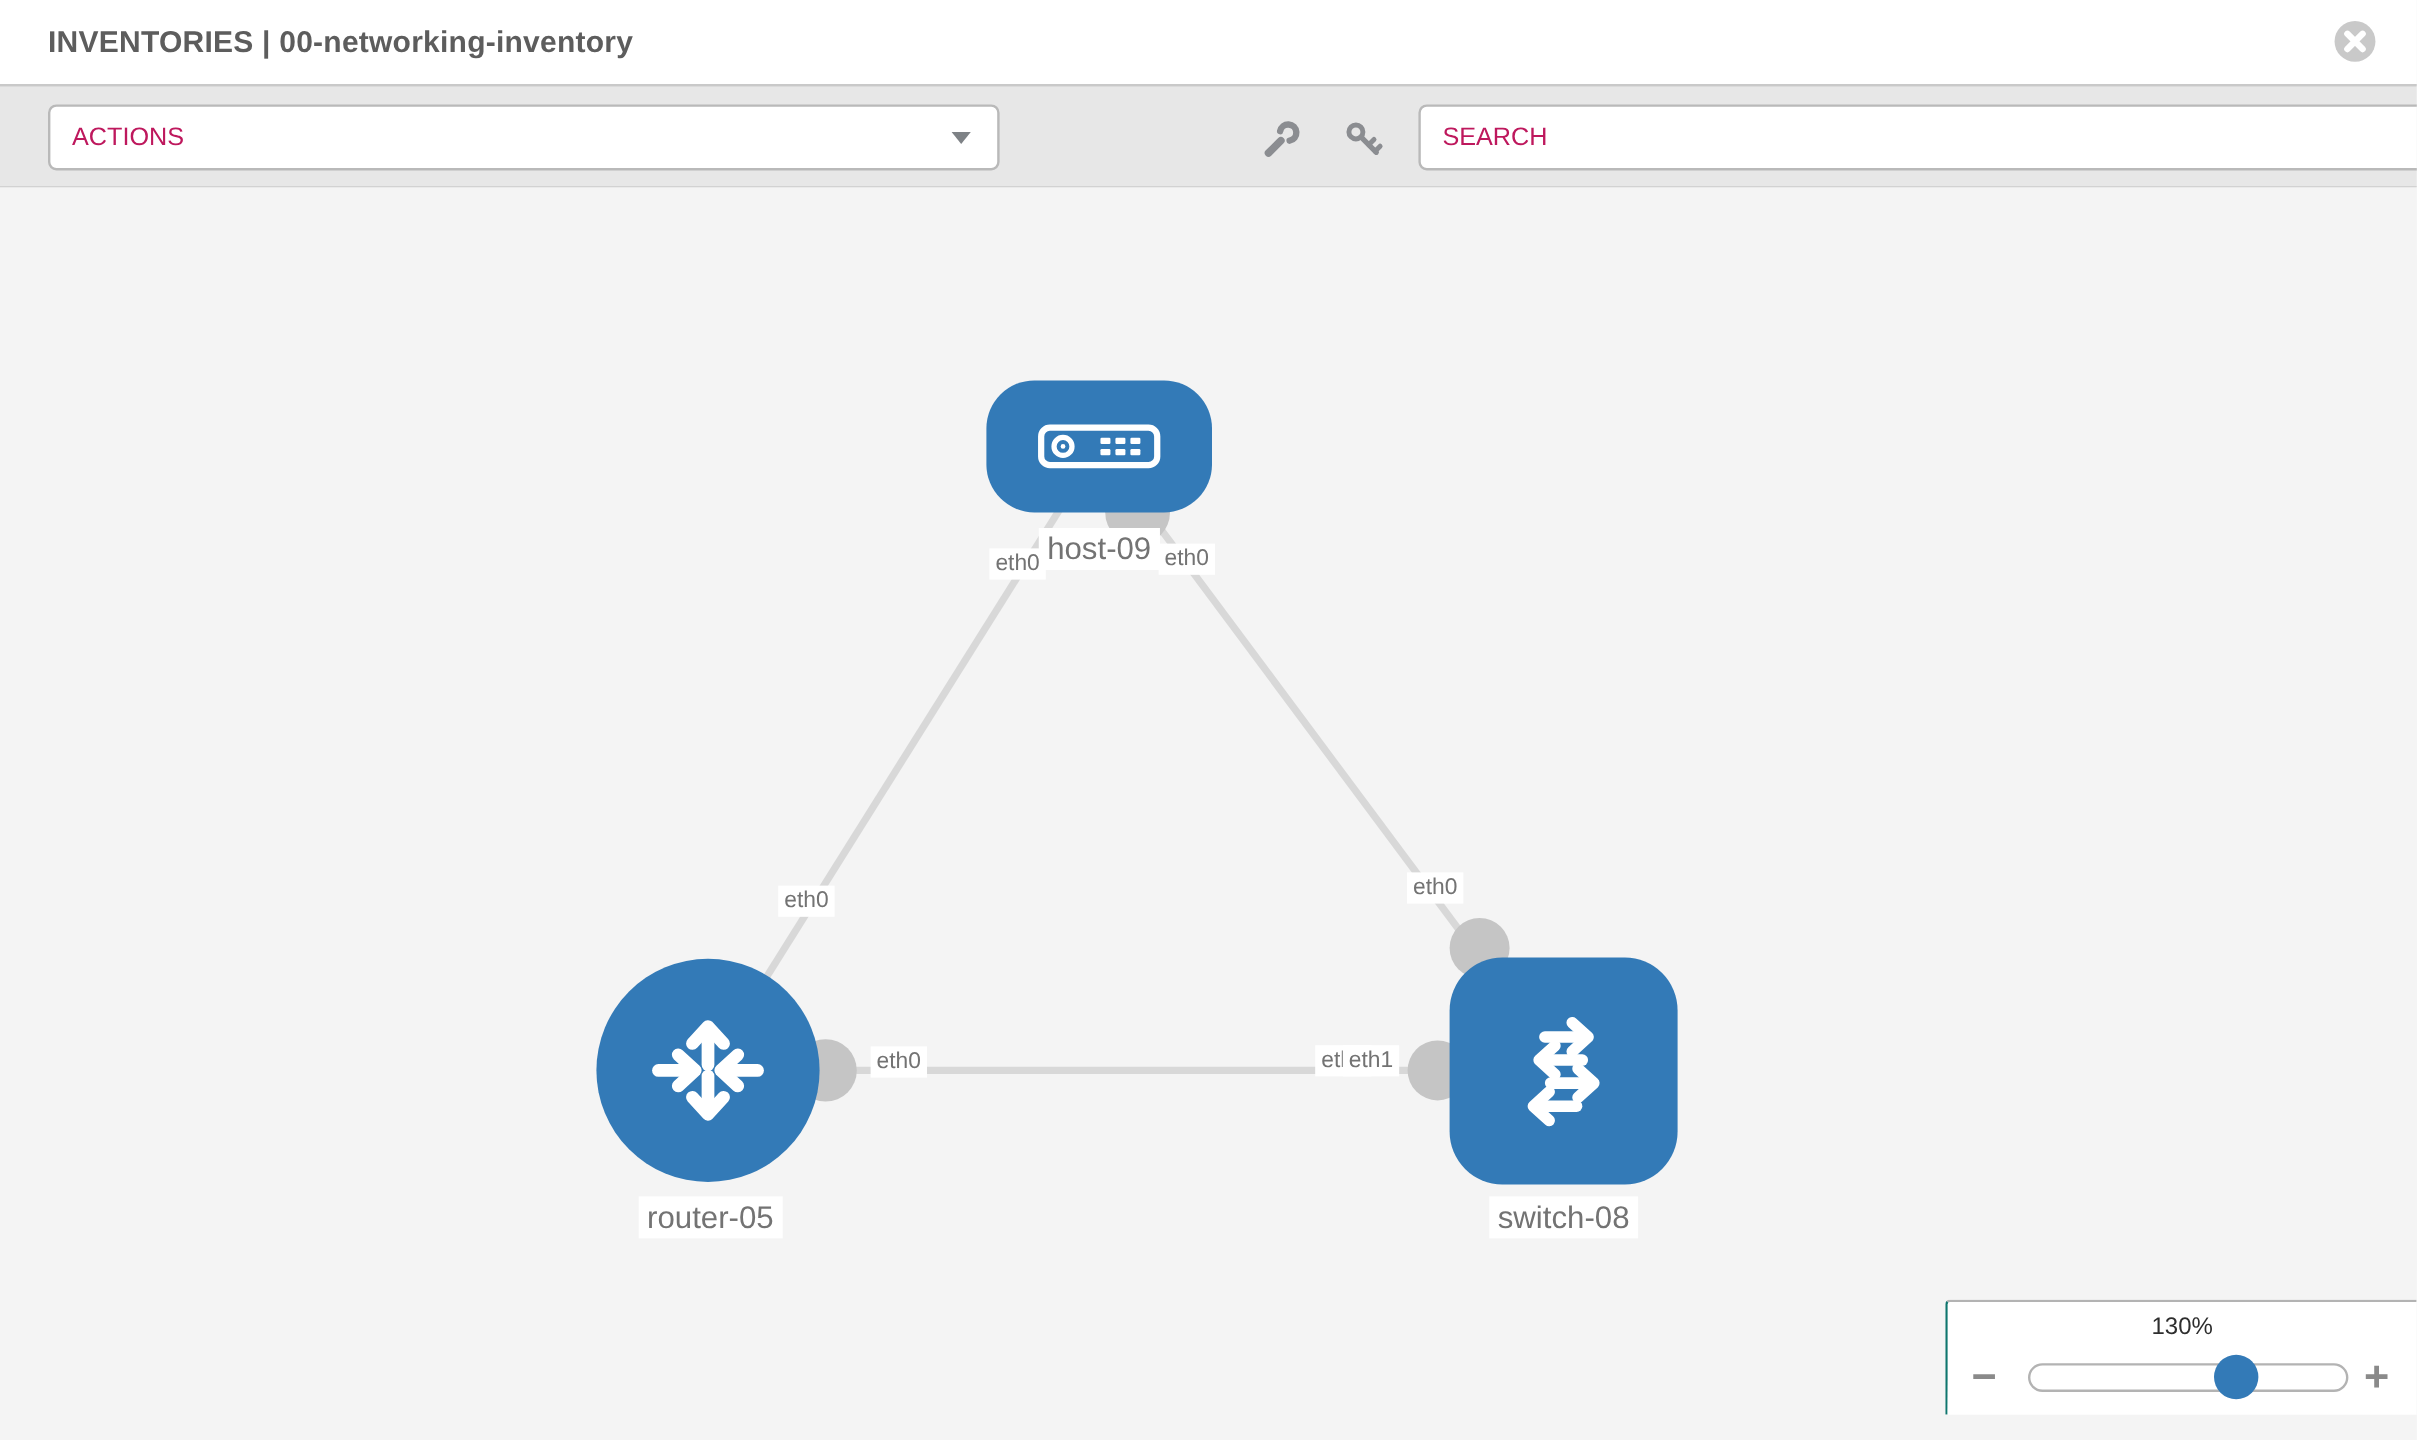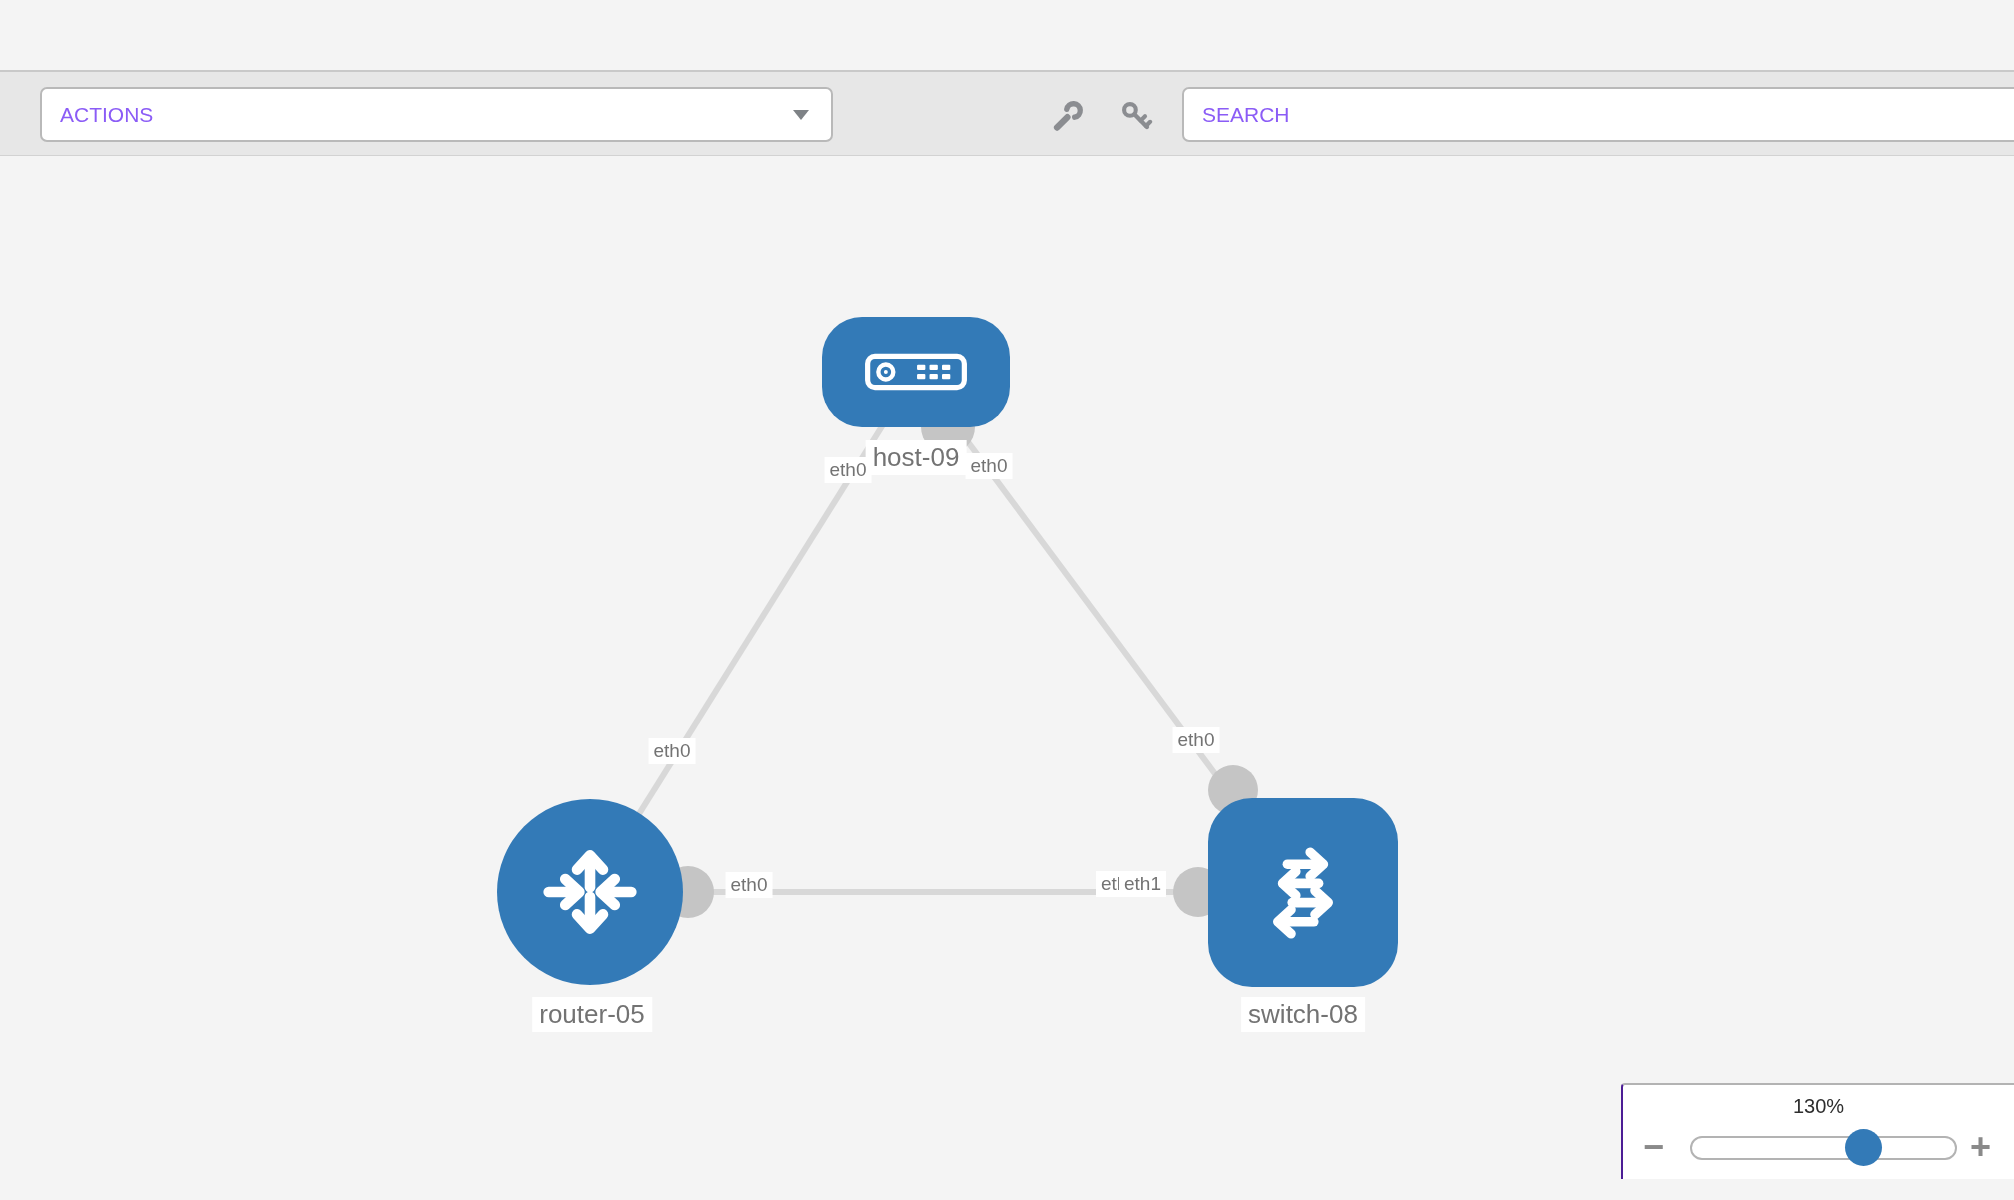--- a/index.html
+++ b/index.html
@@ -27,21 +27,21 @@
     background: #e7e7e7; border-top: 2px solid #c9c9c9; border-bottom: 1px solid #d2d2d2;
     z-index: 30;
   }
   .select-box {
     position: absolute; top: 15px; height: 55px;
     background: #ffffff; border: 2px solid #b9b9b9; border-radius: 7px;
     cursor: pointer;
   }
   .select-box .select-label {
     position: absolute; left: 18px; top: 0; line-height: 51px;
-    font-size: 21px; color: #8b5cf6;
+    font-size: 21px; color: #be185d;
   }
   .caret {
     position: absolute; right: 22px; top: 21px; width: 0; height: 0;
     border-left: 8px solid transparent; border-right: 8px solid transparent;
     border-top: 10px solid #7e8286;
   }
   .actions-box { left: 40px; width: 793px; }
   .search-box  { left: 1182px; width: 967px; }
   .tool-icon { position: absolute; top: 27px; width: 34px; height: 34px; cursor: pointer; }
   .wrench-pos { left: 1051px; }
@@ -63,21 +63,21 @@
     position: absolute; z-index: 5; background: #ffffff; color: #737373;
     white-space: nowrap;
   }
   .node-label { font-size: 26px; padding: 2px 7px; transform: translateX(-50%); }
   .iface-label { font-size: 19px; padding: 2px 5px; transform: translate(-50%, -50%); }
   .iface-label-anchored { font-size: 19px; padding: 2px 5px; }
 
   
   .zoom-panel {
     position: absolute; left: 1621px; top: 1083px; width: 393px; height: 96px;
-    background: #ffffff; border-top: 2px solid #b3b3b3; border-left: 2px solid #4c1d95;
+    background: #ffffff; border-top: 2px solid #b3b3b3; border-left: 2px solid #0f766e;
     border-top-left-radius: 4px; z-index: 20;
   }
   .zoom-value {
     position: absolute; left: 0; top: 10px; width: 100%; text-align: center;
     font-size: 20px; color: #2e2e2e;
   }
   .zoom-minus, .zoom-plus {
     position: absolute; top: 40px; font-size: 36px; font-weight: 800; color: #8a8a8a;
     background: transparent; border: none; cursor: pointer; line-height: 44px;
   }
@@ -90,20 +90,29 @@
   .zoom-handle {
     position: absolute; left: 222px; top: 44px; width: 37px; height: 37px;
     border-radius: 50%; cursor: grab;
   }
 </style>
 </head>
 <body>
 
 <div id="app">
 
+  <div class="header">
+    <div class="header-title">INVENTORIES | 00-networking-inventory</div>
+    <button class="close-btn" title="">
+      <svg width="37" height="37" viewBox="0 0 38 38">
+        <circle cx="19" cy="19" r="17.5" fill="#c9c9c9"></circle>
+        <path d="M12.5 12.5 L25.5 25.5 M25.5 12.5 L12.5 25.5" stroke="#ffffff" stroke-width="5.5" stroke-linecap="round"></path>
+      </svg>
+    </button>
+  </div>
 
   <div class="toolbar">
 
     <div class="select-box actions-box">
       <span class="select-label">ACTIONS</span>
       <span class="caret"></span>
     </div>
 
     <svg class="tool-icon wrench-pos" viewBox="0 0 28 28">
       <g stroke="#8b8d91" fill="none" stroke-linecap="round">

